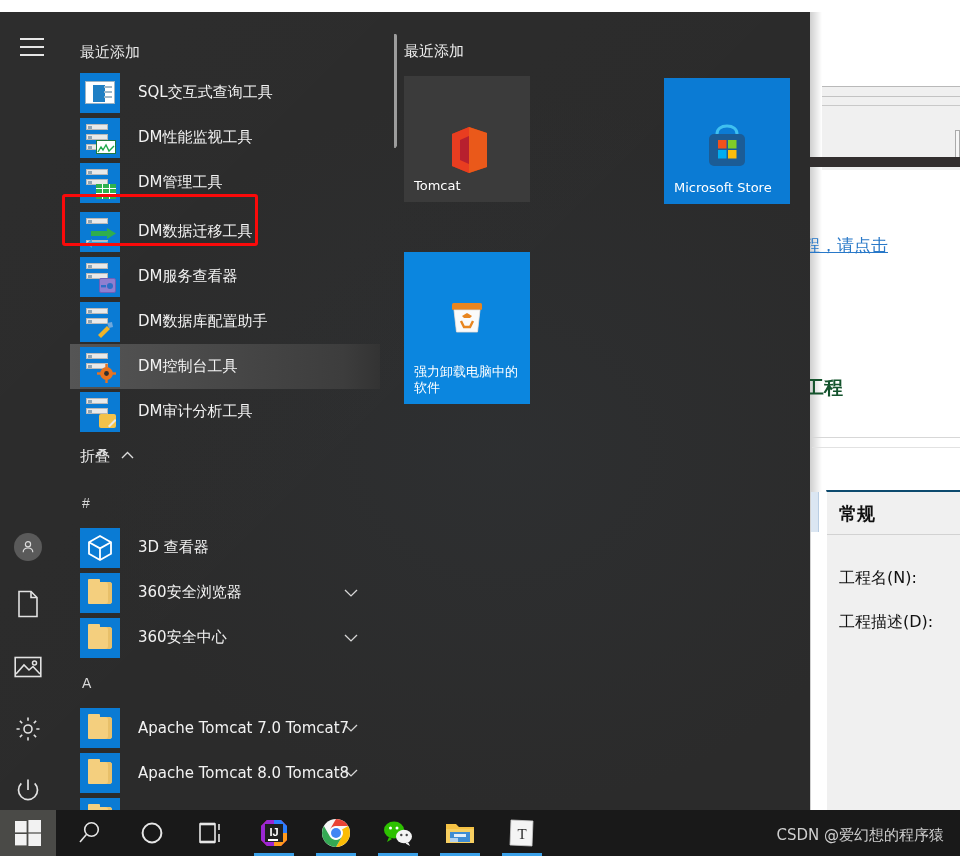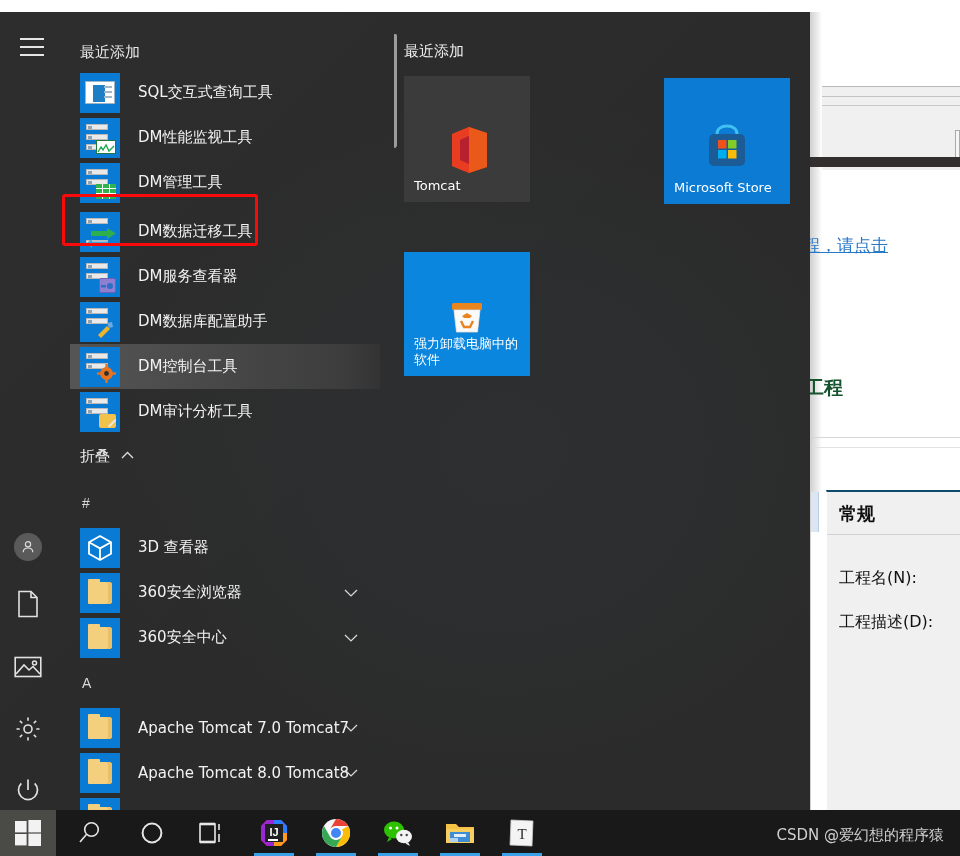--- a/index.html
+++ b/index.html
@@ -131,21 +131,21 @@
 
   
   .tilearea { position:absolute; left:404px; top:0; width:406px; height:798px; }
   .tile-group-name { position:absolute; left:0; top:30px; font-size:15px; color:#efefef; white-space:nowrap;
       font-family:"DejaVu Sans","Liberation Sans",sans-serif;}
   .tile { position:absolute; cursor:pointer; }
   .tile .tile-label { position:absolute; left:10px; bottom:8px; font-size:13px; color:#ffffff;
       line-height:16px; font-family:"DejaVu Sans","Liberation Sans",sans-serif; }
   .tile.office { left:0; top:64px; width:126px; height:126px; background:#3b3b3b; }
   .tile.store  { left:260px; top:66px; width:126px; height:126px; background:#0b7bd4; }
-  .tile.uninst { left:0; top:240px; width:126px; height:124px; background:#0b86df; }
+  .tile.uninst { left:0; top:240px; width:126px; height:152px; background:#0b86df; }
 
   .office-glyph { position:absolute; left:50%; top:46px; transform:translateX(-50%); }
   .store-glyph  { position:absolute; left:50%; top:42px; transform:translateX(-50%); }
   .uninst-glyph { position:absolute; left:50%; top:42px; transform:translateX(-50%); }
 
   
   .list-scroll { position:absolute; left:338px; top:22px; width:3px; height:113px; background:#9b9b9b; border-radius:2px;}
 
   
   #taskbar { position:absolute; left:0; top:810px; width:960px; height:46px; background:#191919;text-align:right; }

